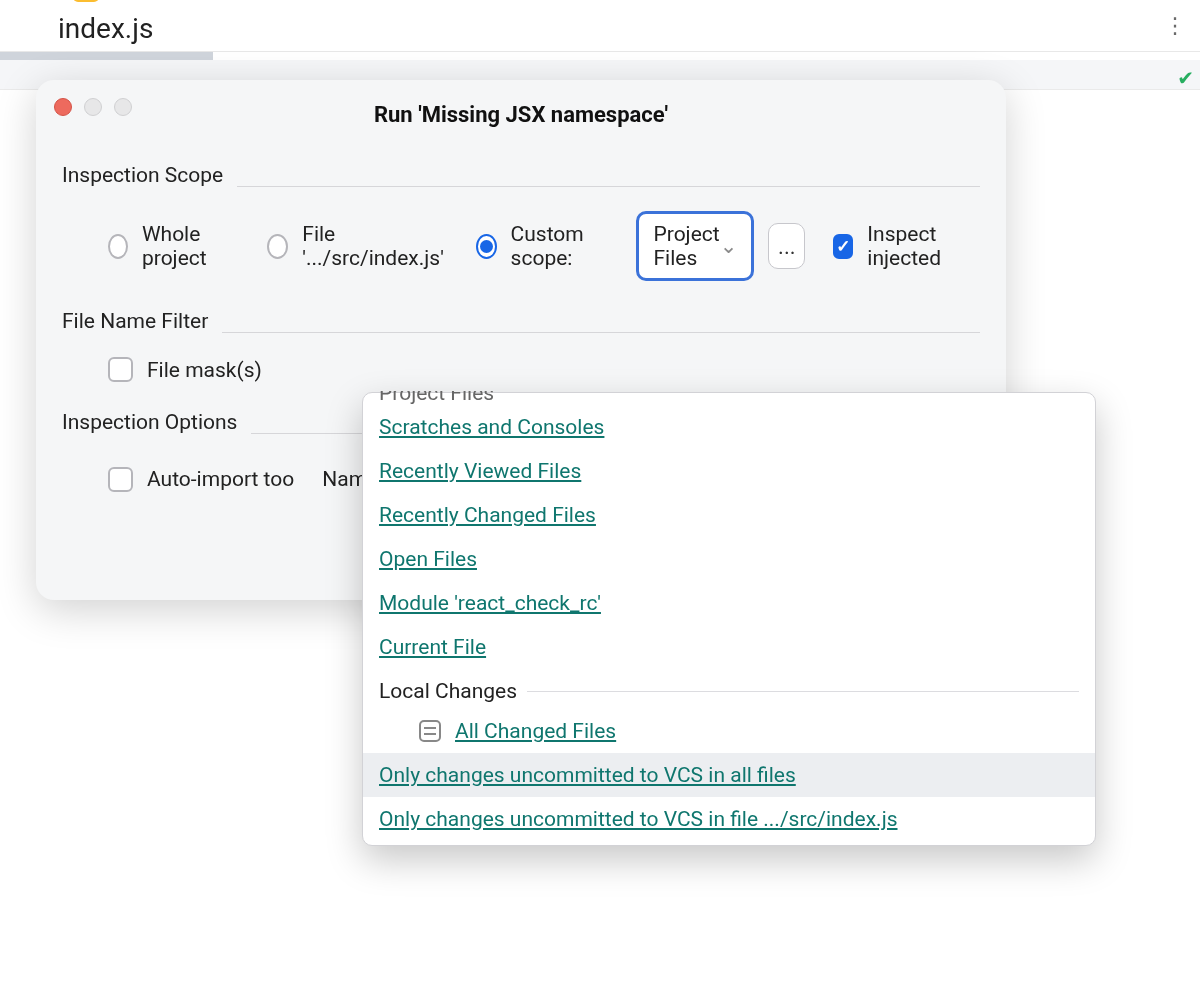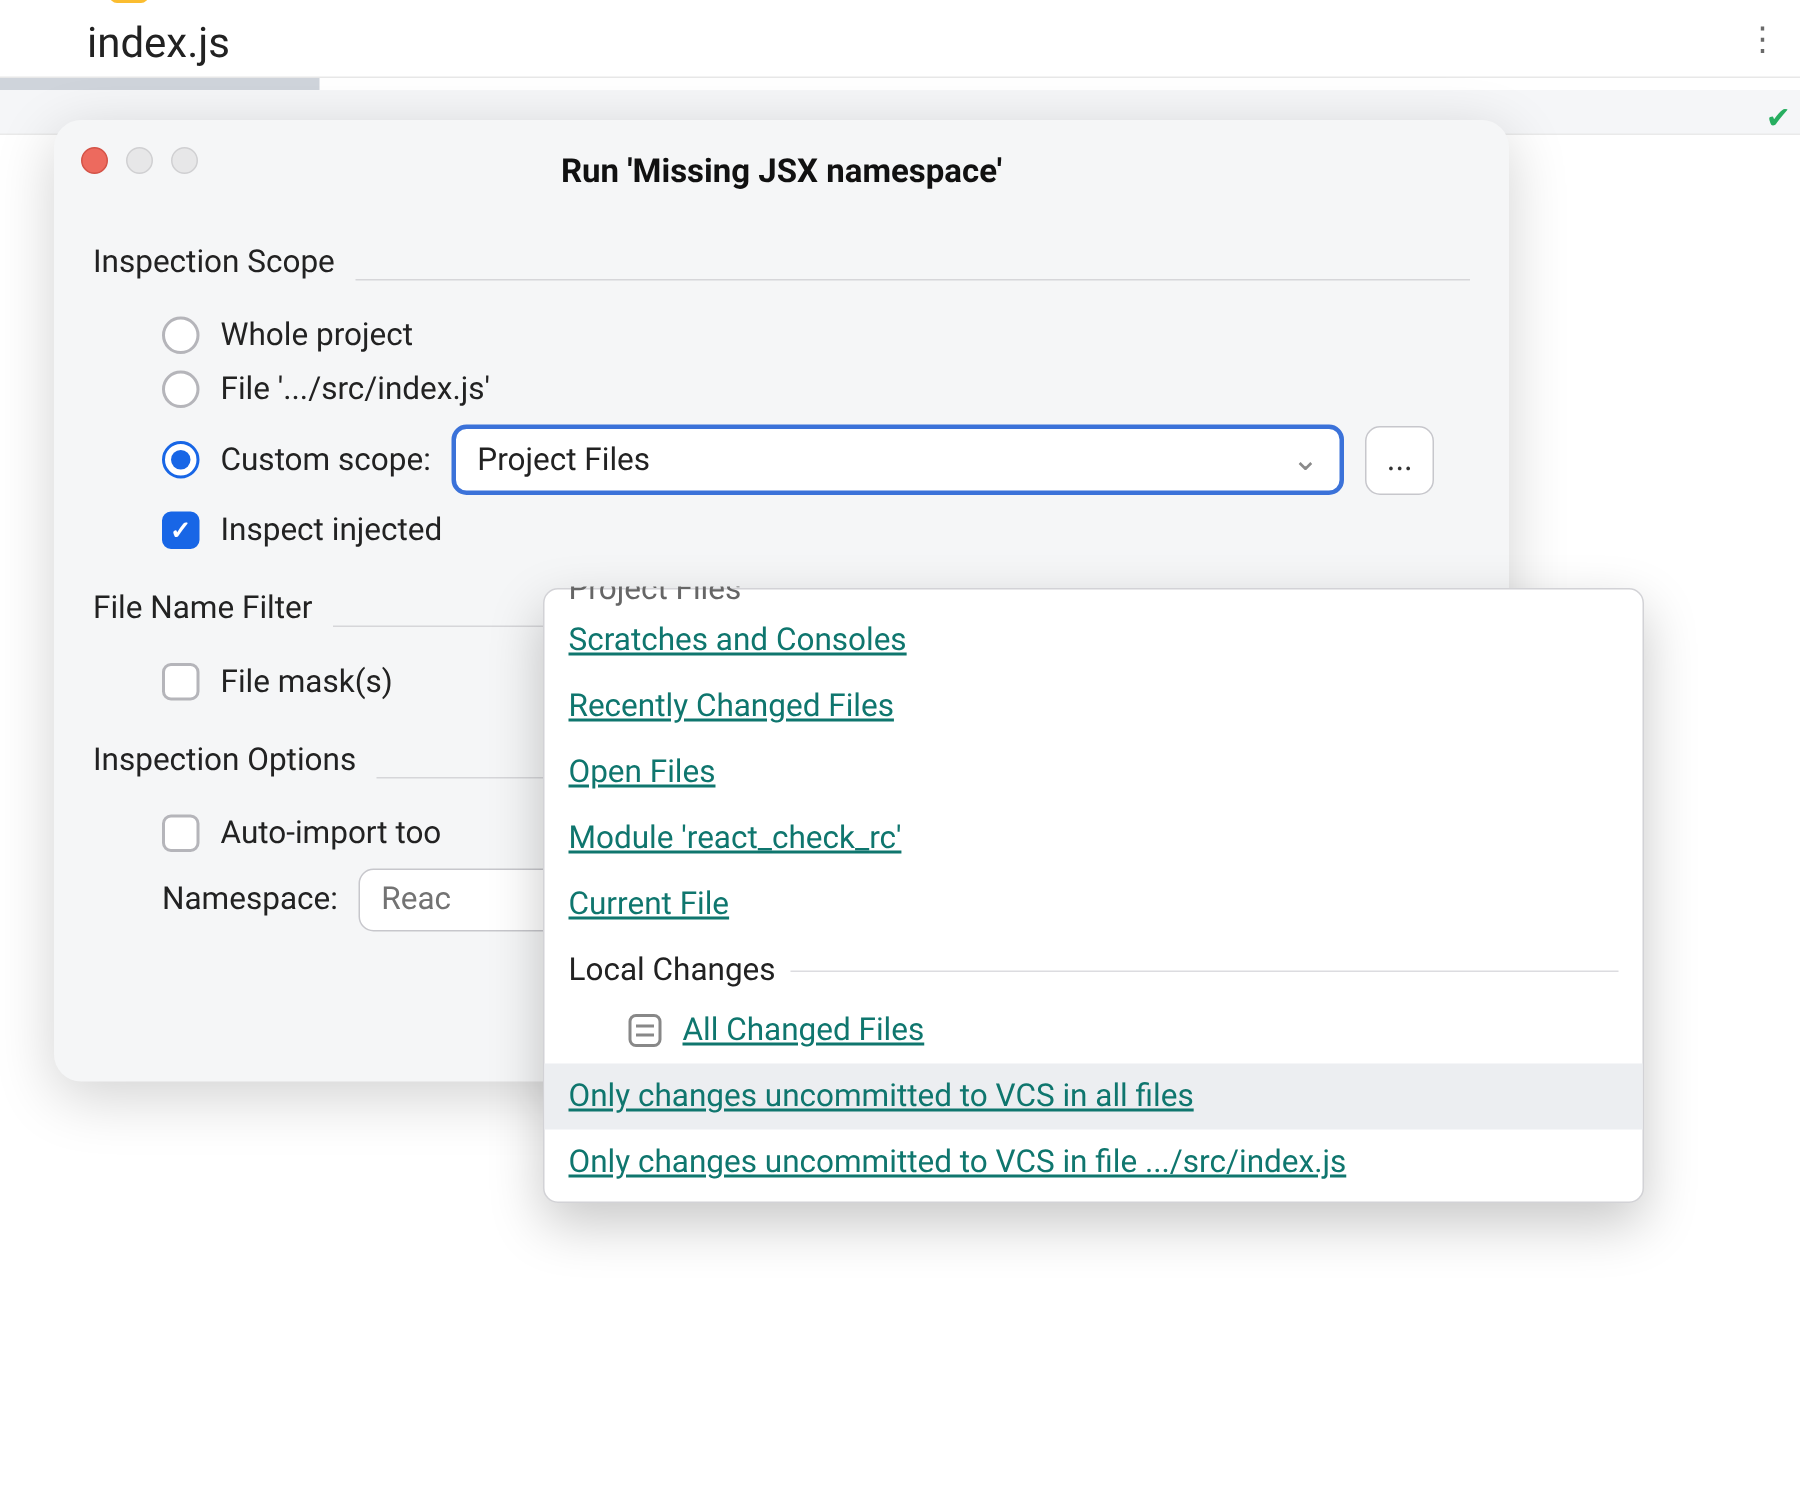--- a/index.html
+++ b/index.html
@@ -123,22 +123,21 @@
   }
   .section-header .line {
     flex: 1;
     height: 1px;
     background: #d6d6d9;
   }
 
   .form-rows {
     padding-left: 46px;
     display: flex;
-    flex-direction: column;
-    gap: 11px;
+    gap: 28px;
   }
   .row {
     display: flex;
     align-items: center;
     gap: 14px;
     font-size: 21px;
     color: #222;
   }
 
   .radio {
@@ -388,20 +387,21 @@
 
   <div class="buttons">
     <div class="btn btn-secondary">Cancel</div>
     <div class="btn btn-primary">OK</div>
   </div>
 </div>
 
 <div class="dropdown">
   <div class="partial">Project Files</div>
   <div class="dd-item">Scratches and Consoles</div>
+  <div class="dd-item">Recently Viewed Files</div>
   <div class="dd-item">Recently Changed Files</div>
   <div class="dd-item">Open Files</div>
   <div class="dd-item">Module 'react_check_rc'</div>
   <div class="dd-item">Current File</div>
   <div class="dd-group">
     <span>Local Changes</span>
     <div class="gline"></div>
   </div>
   <div class="dd-item indent">
     <span class="dd-icon"></span>

